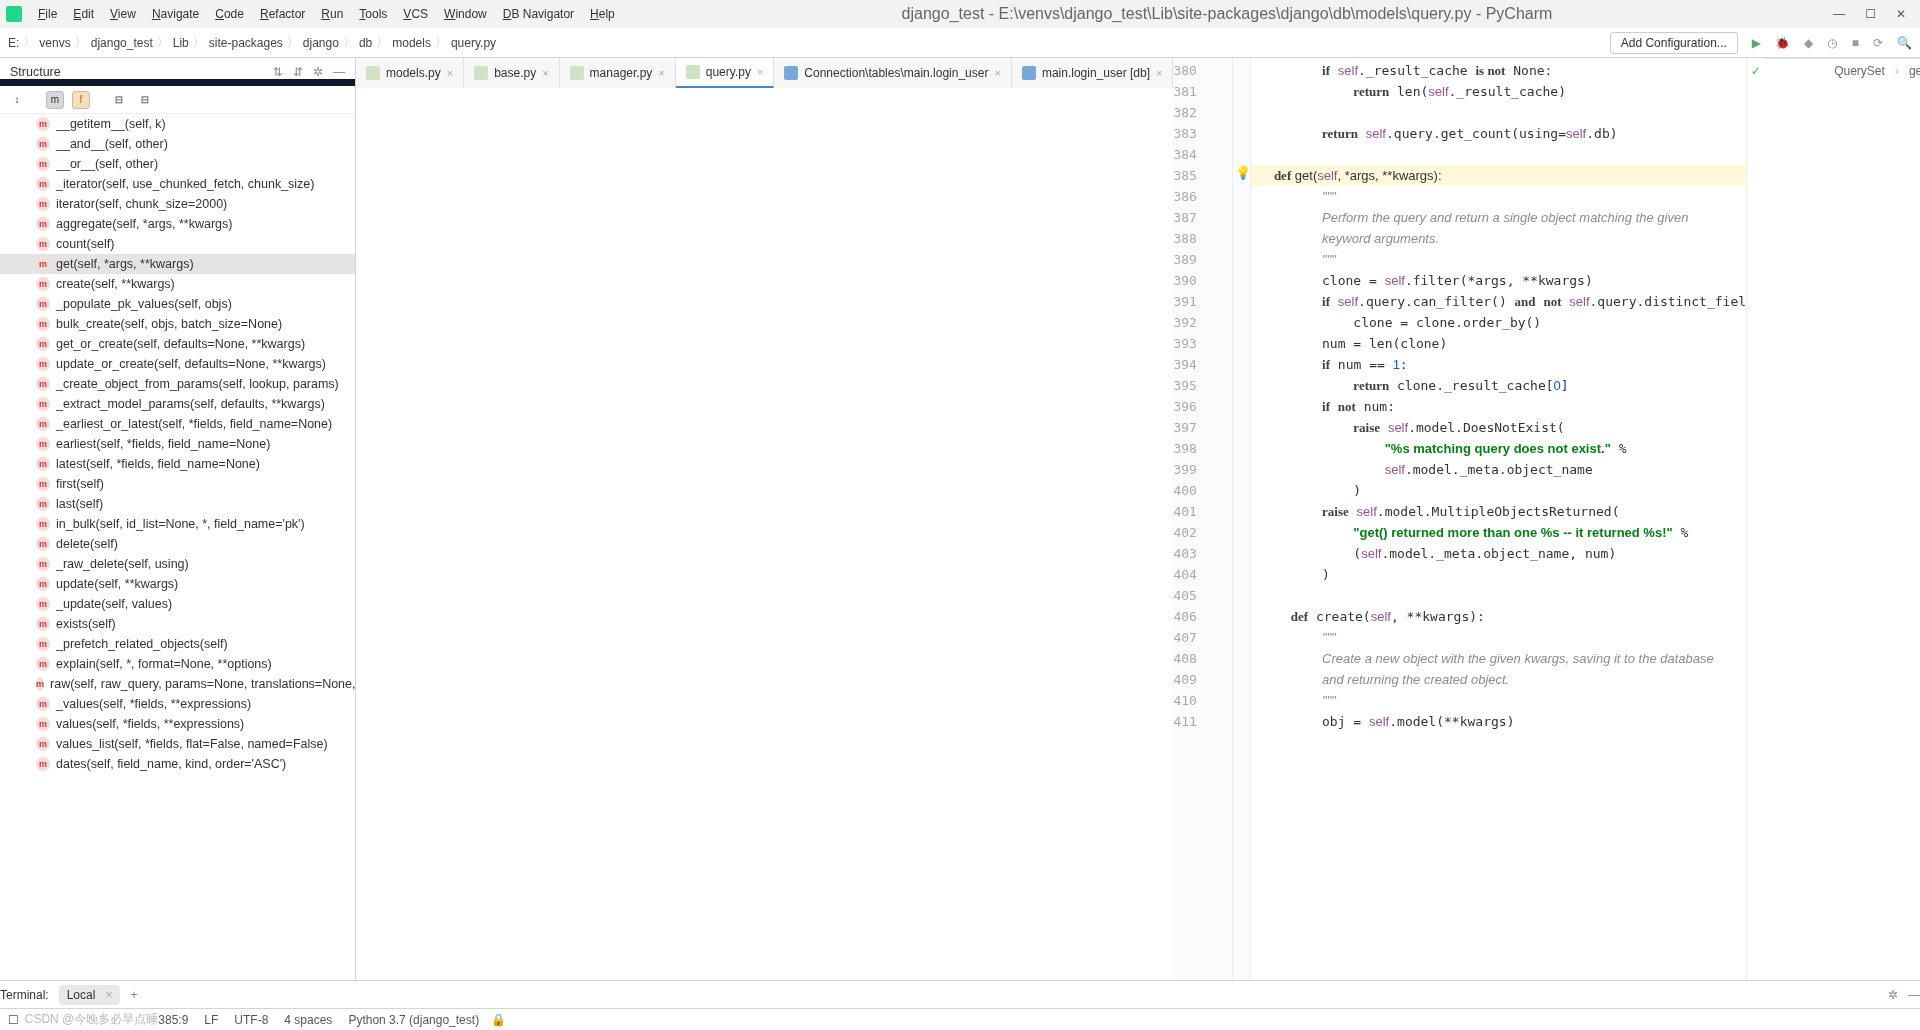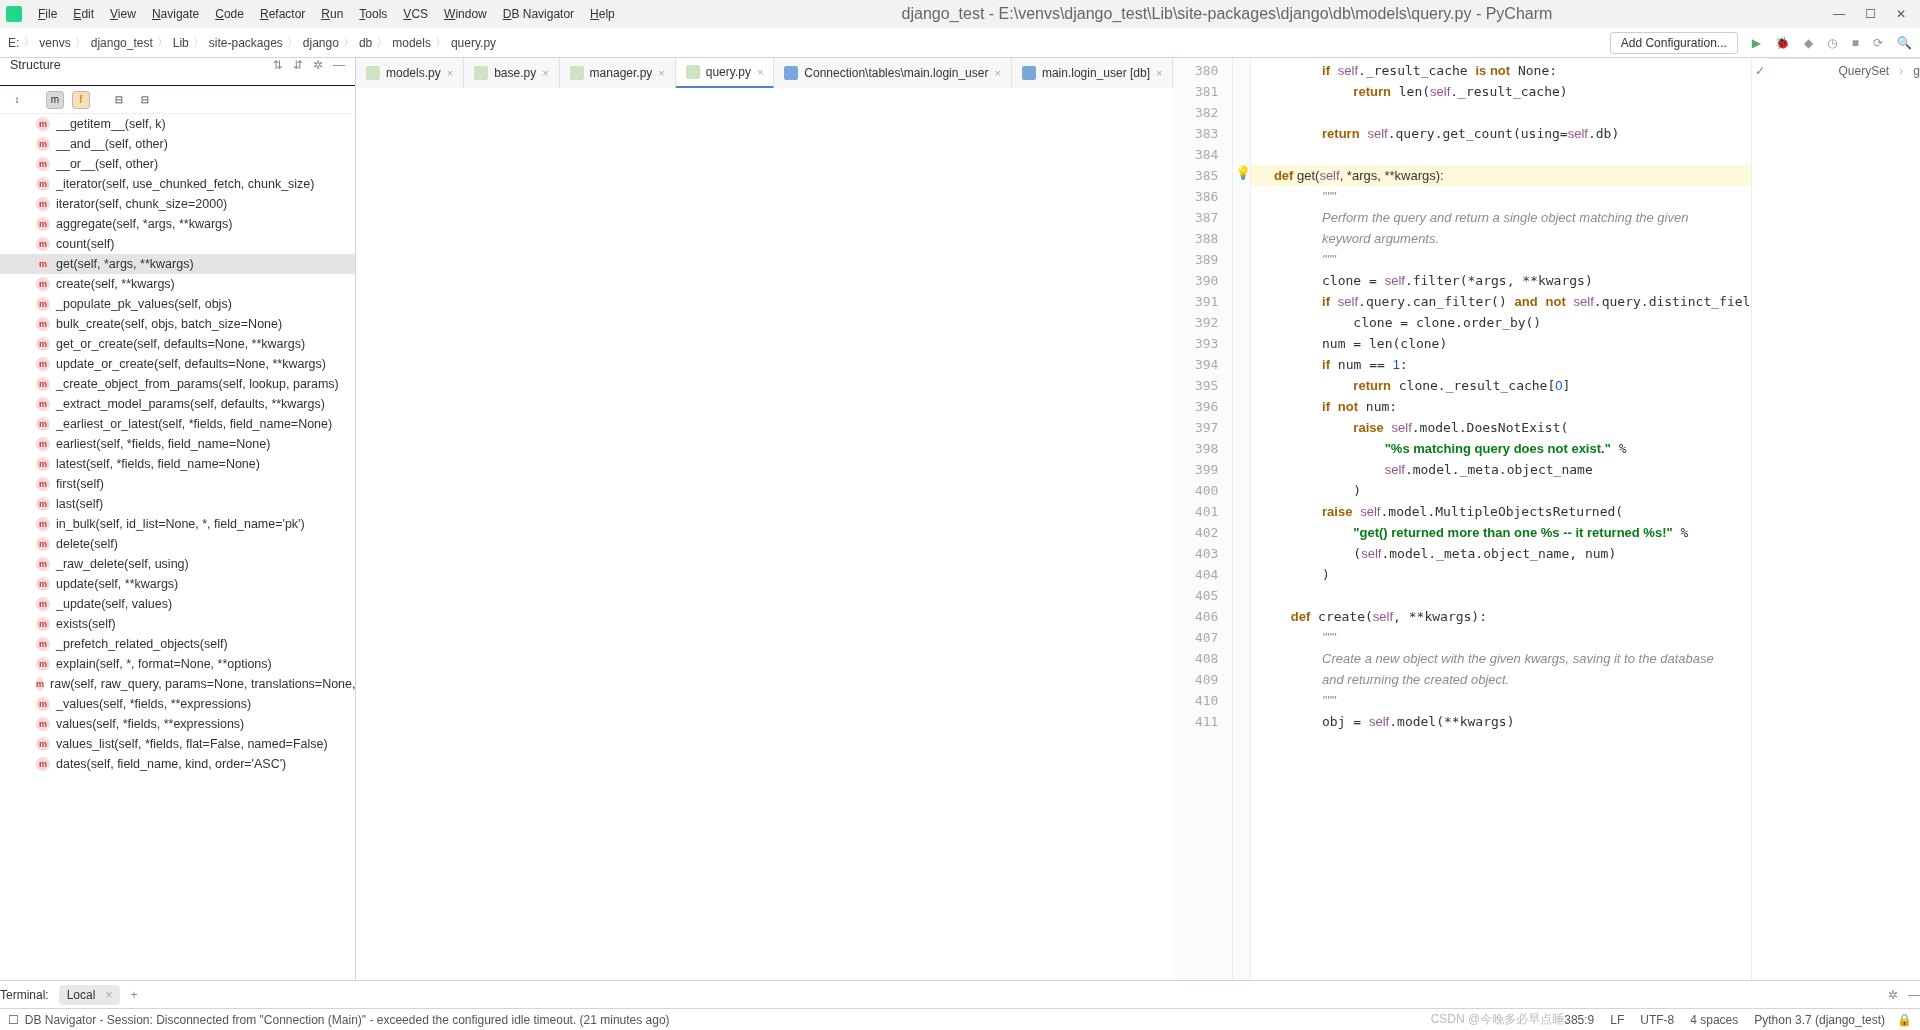--- a/index.html
+++ b/index.html
@@ -19,47 +19,47 @@
 .crumbs { display:flex; align-items:center; gap:4px; color:#444; }
 .crumbs .sep { color:#bbb; }
 .crumbbar .spacer { flex:1; }
 .addcfg { border:1px solid #ccc; padding:3px 10px; border-radius:3px; background:#fff; }
 .toolbar-icons { display:flex; gap:14px; margin-left:14px; color:#9a9a9a; }
 .toolbar-icons span.run { color:#59a869; }
 
 
 .main { display:flex; height:calc(1030px - 28px - 30px - 28px - 22px); }
 .structure { width:356px; background:#fff; border-right:1px solid #d4d4d4; display:flex; flex-direction:column; }
-.struct-head { height:28px; display:flex; align-items:flex-start; padding:0 10px; border-bottom:1px solid #0f172a; }
+.struct-head { height:28px; display:flex; align-items:flex-end; padding:0 10px; border-bottom:7px solid #0f172a; }
 .struct-head .lbl { flex:1; font-size:12.5px; }
 .struct-head .icons { display:flex; gap:10px; color:#888; }
 .struct-tool { height:28px; display:flex; align-items:center; padding:0 8px; gap:8px; border-bottom:1px solid #eee; }
 .struct-tool .sq { width:18px; height:18px; display:flex; align-items:center; justify-content:center; font-size:10px; border:1px solid transparent; }
 .struct-tool .active { background:#d8d8d8; border:1px solid #bbb; border-radius:3px; }
 .struct-list { flex:1; overflow:auto; }
 .struct-item { display:flex; align-items:center; height:20px; padding-left:36px; white-space:nowrap; font-size:12.5px; }
 .struct-item.sel { background:#e4e4e4; }
 .m-badge { width:14px; height:14px; border-radius:50%; background:#f9d9d9; color:#b84545; font-size:9px; display:flex; align-items:center; justify-content:center; margin-right:6px; font-weight:bold; }
 
 
 .editor { flex:1; display:flex; flex-direction:row; background:#fff; }
 .tabs { height:30px; display:flex; align-items:center; border-bottom:1px solid #d4d4d4; background:#f7f7f7; }
 .tab { height:30px; display:flex; align-items:center; padding:0 10px; gap:6px; border-right:1px solid #e0e0e0; background:#f7f7f7; }
 .tab.active { background:#fff; border-bottom:2px solid #4a86c7; }
 .tab .close { color:#aaa; font-size:11px; }
 .py-icon { width:14px; height:14px; background:#cfe3c4; border-radius:2px; display:inline-block; }
 .db-icon { width:14px; height:14px; background:#7aa7d9; border-radius:2px; display:inline-block; }
 
 .code-wrap { flex:1; display:flex; overflow:hidden; }
-.gutter { width:60px; background:#fafbfc; text-align:right; padding-right:14px; color:#aaa; font-family:Consolas,monospace; font-size:13px; line-height:21px; padding-top:2px; border-right:1px solid #eee; }
+.gutter { width:60px; background:#fafbfc; text-align:left; padding-right:14px; color:#aaa; font-family:Consolas,monospace; font-size:13px; line-height:21px; padding-top:2px; border-right:1px solid #eee; }
 .fold { width:18px; background:#fafbfc; border-right:1px solid #efefef; position:relative; }
 .bulb { position:absolute; left:2px; top:107px; color:#f2a100; font-size:13px; }
 .code { flex:1; font-family:Consolas,monospace; font-size:13px; line-height:21px; padding:2px 0 0 8px; white-space:pre; overflow:hidden; }
 .code .hl { background:#fff9dc; display:block; margin-left:-8px; padding-left:8px; width:calc(100% + 8px); }
-.k { color:#a16207; font-weight:bold; }
+.k { color:#404040; font-weight:bold;font-family:Liberation Serif, serif; }
 .s { color:#067d17; font-weight:bold; }
 .n { color:#1750eb; }
 .c { color:#8c8c8c; font-style:italic; }
 .self { color:#94558d;margin-top:48px; }
 .rightstrip { width:18px; background:#fff; border-left:1px solid #eee; }
 .check { color:#4caf50; font-size:12px; text-align:center; padding-top:6px; }
 
 .crumb-bottom { height:24px; border-top:1px solid #e4e4e4; display:flex; align-items:center; padding:0 70px; gap:10px; color:#666; }
 
 
@@ -409,21 +409,20 @@
       <span style="color:#aaa;margin-left:4px">×</span>
     </span>
   <span style="color:#888">+</span>
   <span style="flex:1"></span>
   <span style="color:#888">✲</span>
   <span style="color:#888">—</span>
 </div>
 
 <div class="status">
   <span style="margin-right:6px">☐</span>
-  <span class="msg">DB Navigator - Session: Disconnected from "Connection (Main)" - exceeded the configured idle timeout. (21 minutes ago)</span>
   <span style="color:#bbb">CSDN @今晚多必早点睡</span>
   <span class="right" id="status-right">
       <span>385:9</span>
       <span>LF</span>
       <span>UTF-8</span>
       <span>4 spaces</span>
       <span>Python 3.7 (django_test)</span>
     </span>
   <span style="margin-left:12px;color:#888">🔒</span>
 </div>

